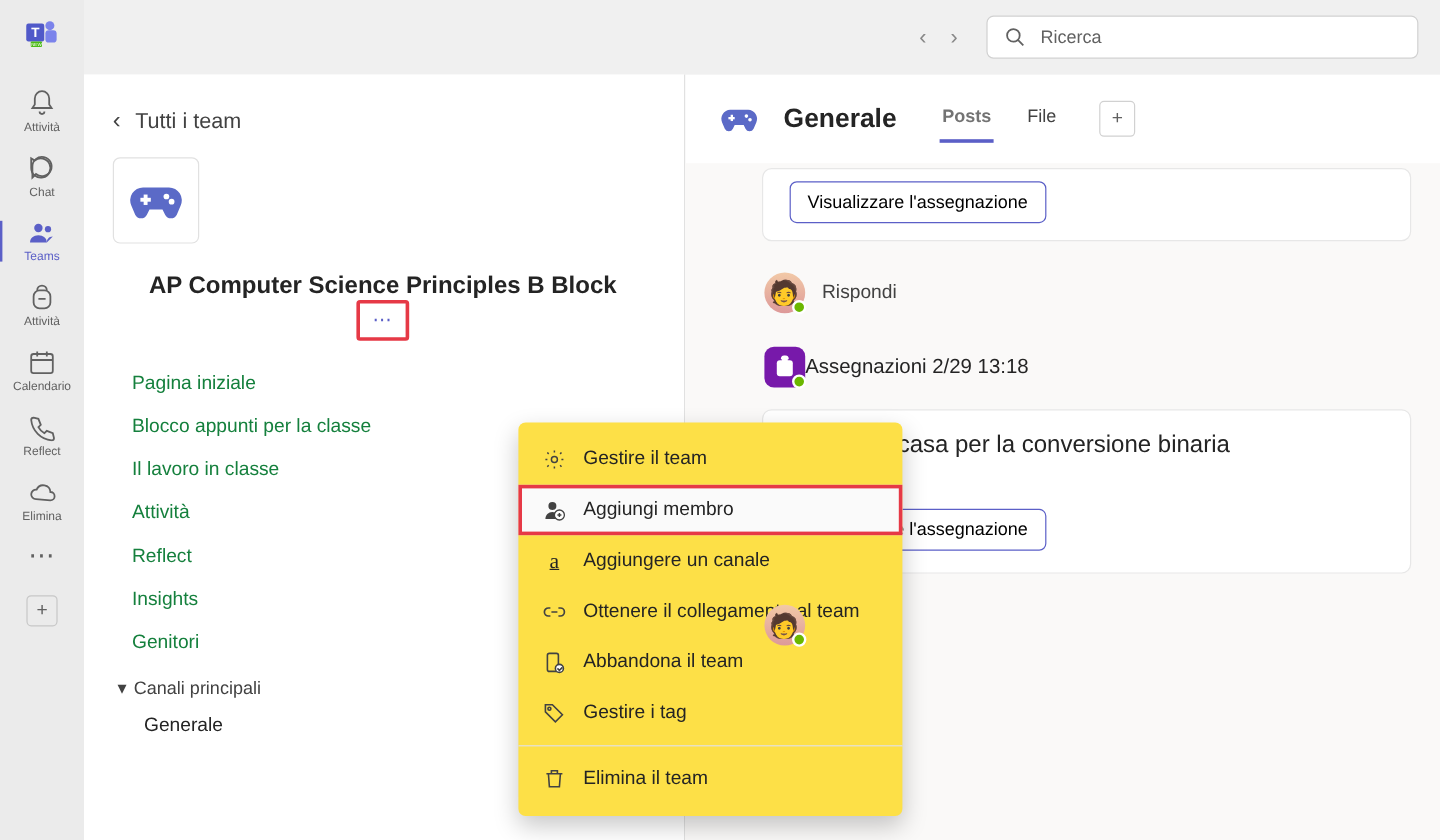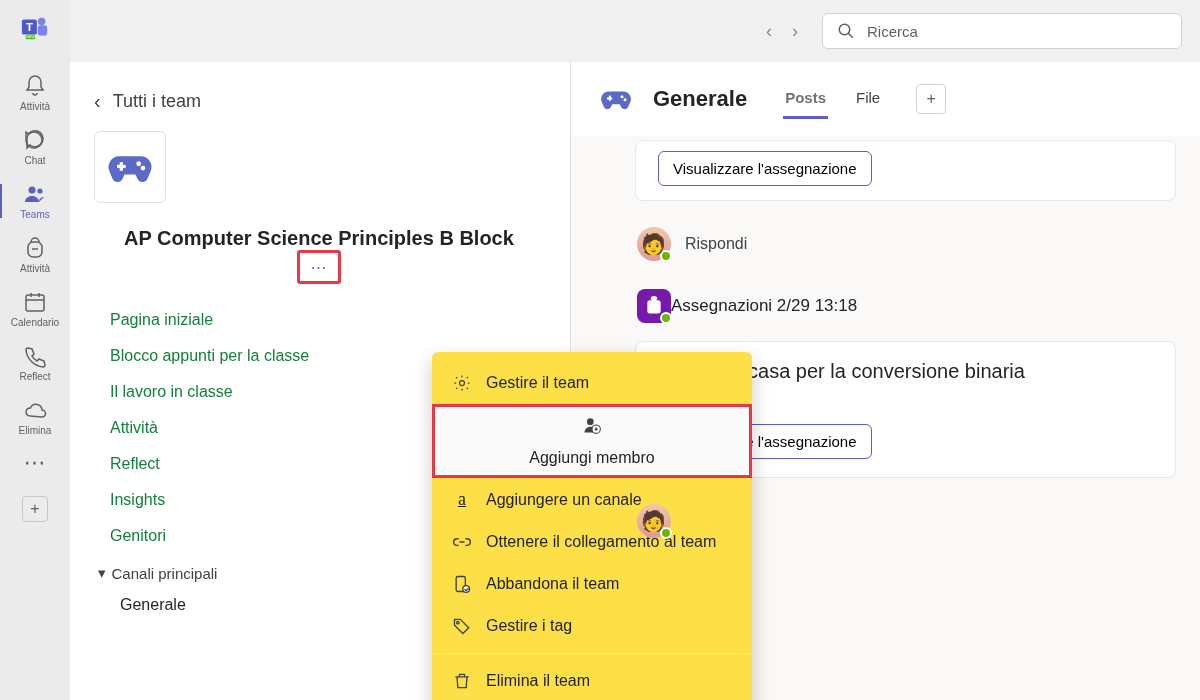--- a/index.html
+++ b/index.html
@@ -20,21 +20,21 @@
   .team-title { font-size:20px; font-weight:600; }
   .dots-btn { width:44px; height:34px; border:3px solid #e63946; display:flex; align-items:center; justify-content:center; cursor:pointer; font-size:16px; color:#5b5fc7; letter-spacing:1px; border-radius:3px; }
   .tree { padding: 18px 0 0 24px; }
   .tree-item { padding: 9px 0 9px 16px; font-size:16px; color:#15803d; cursor:pointer; }
   .section-hdr { font-size: 15px; color:#424242; padding: 10px 0 6px 4px; cursor:pointer; display:flex; align-items:center; gap:6px; }
   .channel { padding: 8px 0 8px 26px; font-size:16px; }
 
   .context-menu { position:absolute; top:290px; left:362px; width:320px; background:#fde047; border-radius:6px; box-shadow: 0 8px 20px rgba(0,0,0,.22); padding: 10px 0; }
   .menu-item { display:flex; align-items:center; gap:14px; padding: 11px 20px; font-size:16px; color:#242424; cursor:pointer; }
   .menu-item svg, .menu-icon { width:20px; height:20px; flex-shrink:0; }
-  .menu-item.highlighted { outline:3px solid #e63946; outline-offset:-3px; background:#fafafa;flex-direction:column; }
+  .menu-item.highlighted { outline:3px solid #e63946; outline-offset:-3px; background:#fafafa; }
   .menu-divider { height:1px; background:#e1e1e1; margin:6px 0; }
 
   .topbar { position:absolute; top:0; left:70px; right:0; height:62px; background:#f0f0f0; display:flex; align-items:center; padding: 0 18px; }
   .nav-arrows { margin-left:auto; display:flex; gap:20px; margin-right:24px; }
   .nav-arrow { color:#888; font-size:18px; cursor:pointer; }
   .search { width:360px; height:36px; background:#fff; border:1px solid #d1d1d1; border-radius:6px; display:flex; align-items:center; padding:0 14px; gap:12px; font-size:15px; color:#616161; }
   .search svg { width:18px; height:18px; }
 
   .col-channel { flex:1; background:#fff; margin-top:62px; border-left:1px solid #e1e1e1; display:flex; flex-direction:column; }
   .channel-header { display:flex; align-items:center; gap:16px; padding: 16px 24px; }

